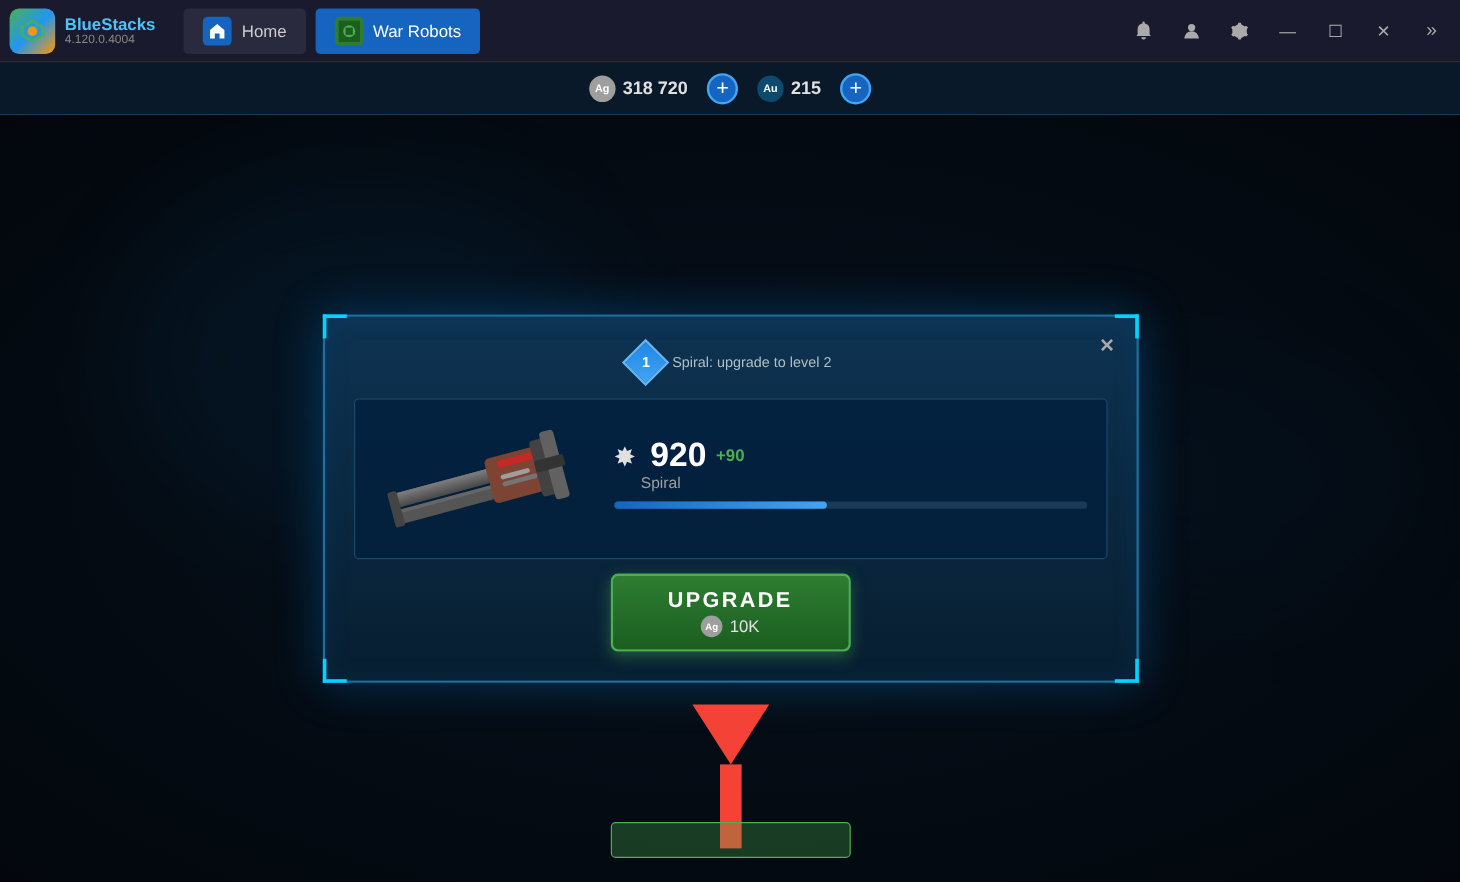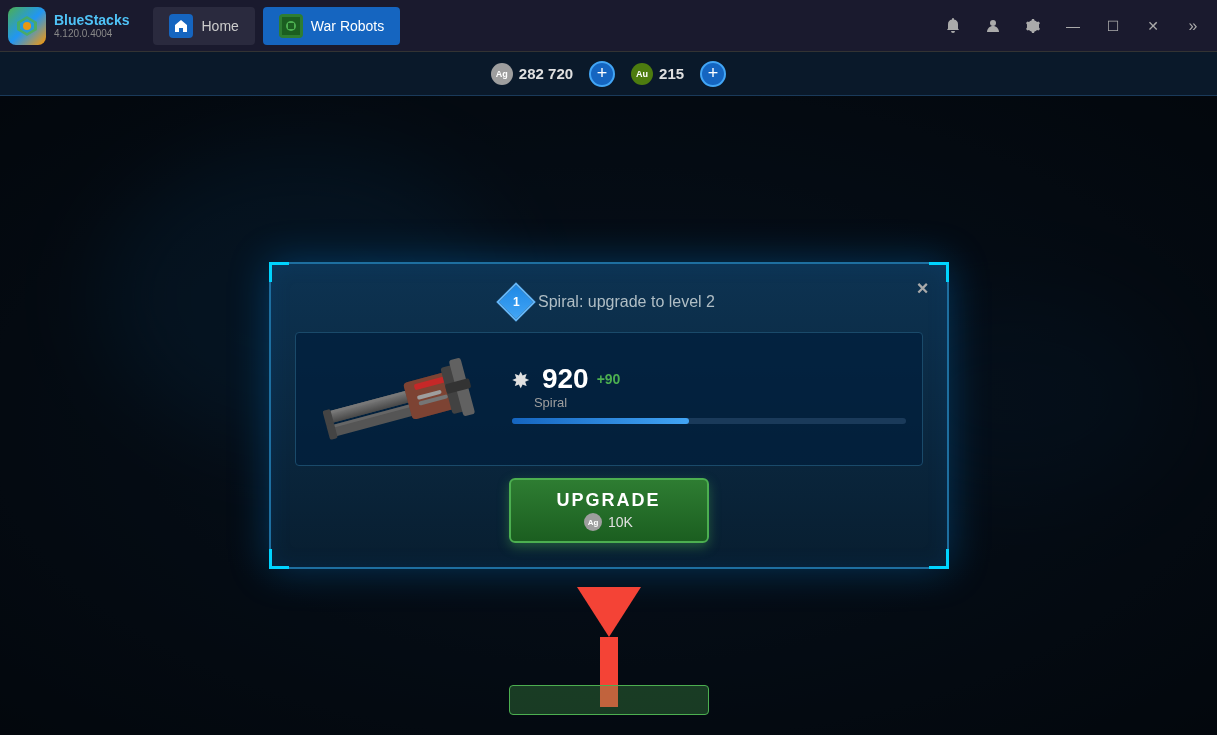--- a/index.html
+++ b/index.html
@@ -125,21 +125,21 @@
       height: 22px;
       border-radius: 50%;
       display: flex;
       align-items: center;
       justify-content: center;
       font-size: 9px;
       font-weight: bold;
       color: white;
     }
     .ag-badge { background: #9e9e9e; }
-    .au-badge { background: #4d7c0f; }
+    .au-badge { background: #0c4a6e; }
     .currency-value {
       color: #e0e0e0;
       font-size: 15px;
       font-weight: bold;
     }
     .add-btn {
       width: 26px;
       height: 26px;
       border-radius: 50%;
       background: #1565c0;
@@ -243,21 +243,21 @@
       border: 2px solid #64b5f6;
     }
     .level-diamond-inner {
       transform: rotate(-45deg);
       color: white;
       font-size: 12px;
       font-weight: bold;
     }
     .spiral-text {
       color: #b0bec5;
-      font-size: 16px;
+      font-size: 12px;
     }
 
     
     .stats-panel {
       background: rgba(0,30,60,0.7);
       border: 1px solid #1a4a6a;
       border-radius: 4px;
       padding: 16px;
       margin-bottom: 12px;
       display: flex;
@@ -462,21 +462,21 @@
   <div class="titlebar-icon">
     <span>»</span>
   </div>
 </div>
 
 <div id="currencybar">
   <div class="currency-item">
     <div class="currency-badge ag-badge">
       <span>Ag</span>
     </div>
-    <span class="currency-value">282 720</span>
+    <span class="currency-value">318 720</span>
   </div>
   <div class="add-btn">+</div>
 
   <div class="currency-item">
     <div class="currency-badge au-badge">
       <span>Au</span>
     </div>
     <span class="currency-value">215</span>
   </div>
   <div class="add-btn">+</div>

